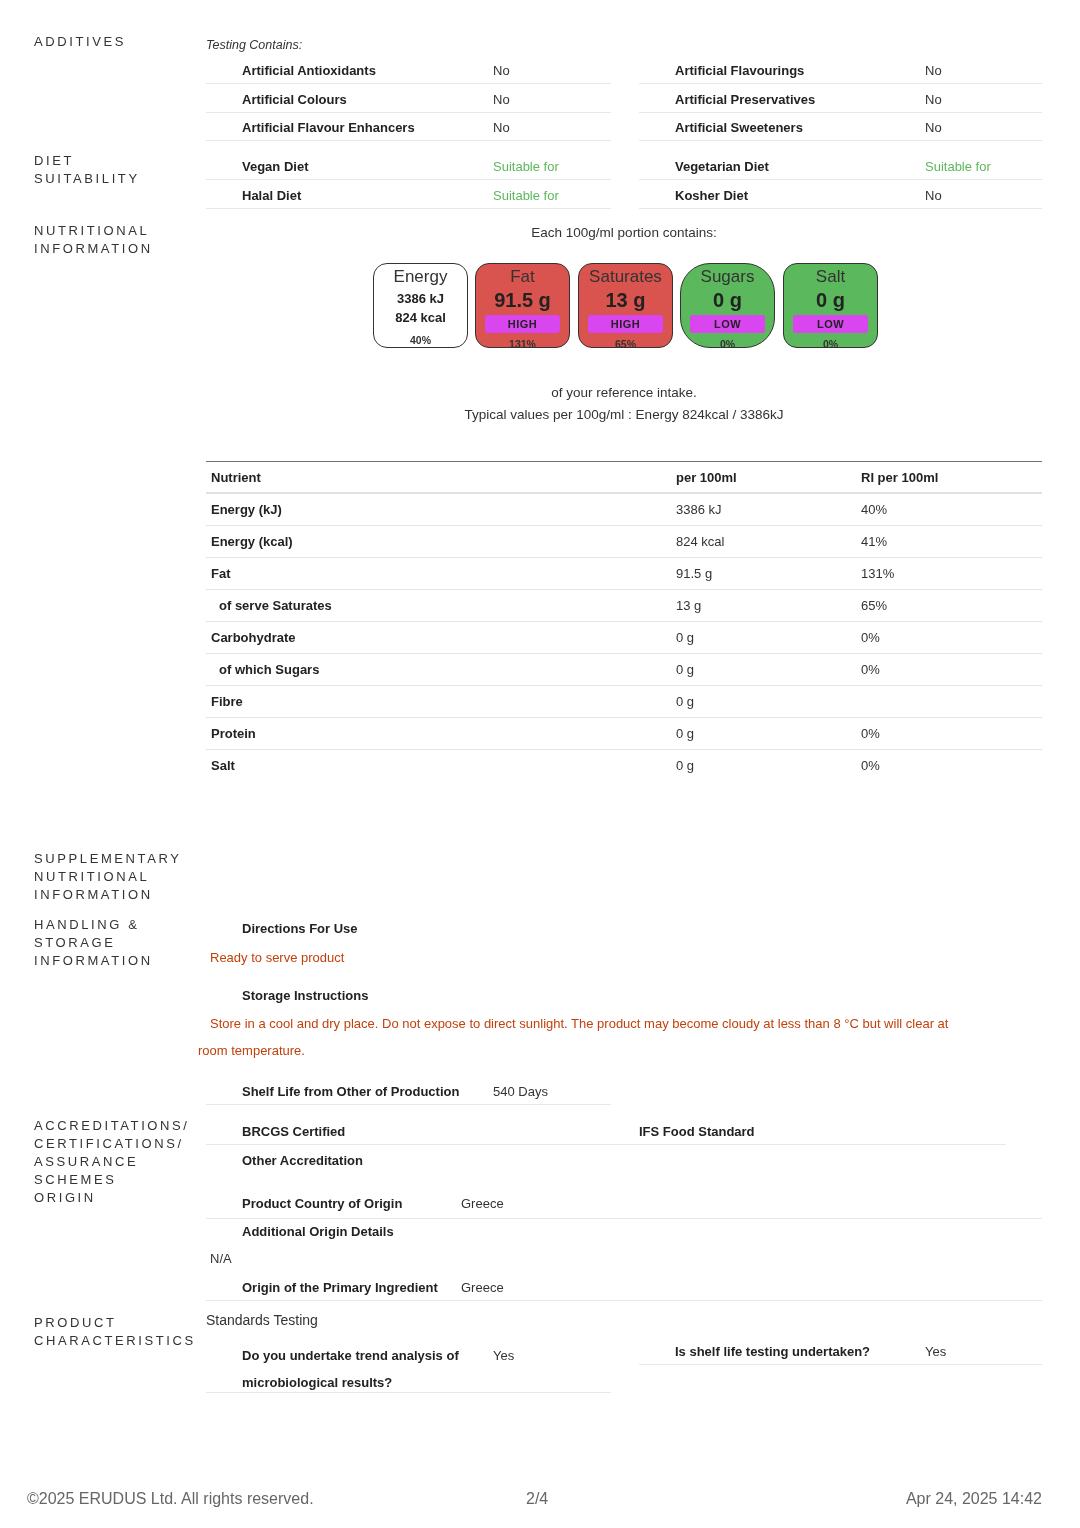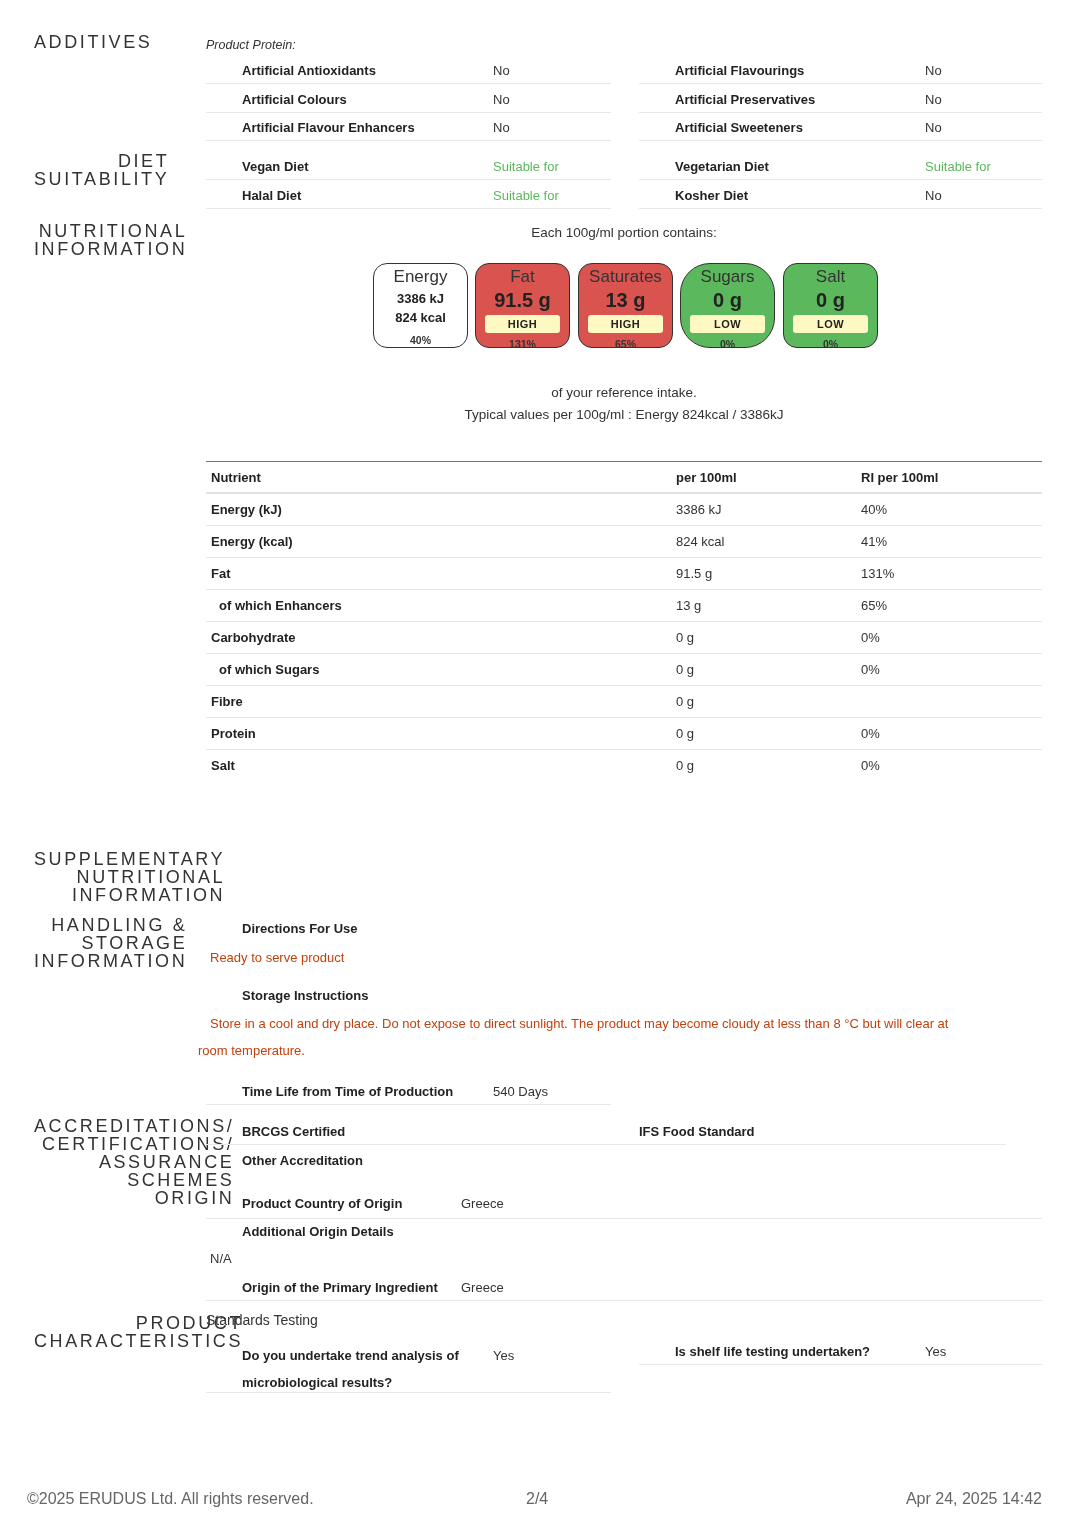--- a/index.html
+++ b/index.html
@@ -1,36 +1,36 @@
 <!DOCTYPE html>
 <html><head>
 <meta charset="utf-8">
 <style>
   * { box-sizing: border-box; margin: 0; padding: 0; }
   html, body { width: 1080px; height: 1528px; background: #fff; }
   body { position: relative; font-family: "DejaVu Sans", sans-serif; color: #222; font-size: 13px; overflow: hidden; }
 
-  .sec-label { position: absolute; left: 34px; font-size: 18px; letter-spacing: 2.6px; color: #333; line-height: 18px; text-transform: uppercase; font-family: "Liberation Sans", sans-serif; text-align: right; }
+  .sec-label { position: absolute; left: 34px; font-size: 13px; letter-spacing: 2.6px; color: #333; line-height: 18px; text-transform: uppercase; font-family: "Liberation Sans", sans-serif; }
   .sec-label span { display: block; }
 
   .abs { position: absolute; }
   .k { font-weight: bold; font-size: 13px; color: #222; font-family: "Liberation Sans", sans-serif; margin-left: 36px; }
   .v { font-size: 13px; color: #333; font-family: "Liberation Sans", sans-serif; }
   .green { color: #5cb85c; }
   .row { position: absolute; height: 29px; border-bottom: 1px solid #e8e8ea; }
   .row .k { position: absolute; left: 0; top: 8px; }
   .row .v { position: absolute; top: 8px; }
 
   .italic { font-style: italic; font-size: 12.5px; color: #333; font-family: "Liberation Sans", sans-serif; }
 
   
   .tl { position: absolute; top: 263px; width: 95px; height: 85px; border: 1.5px solid #333; border-radius: 14px; text-align: center; font-family: "Liberation Sans", sans-serif; }
   .tl .t { font-size: 17px; margin-top: 3px; color: #333; }
   .tl .big { font-size: 20px; font-weight: bold; margin-top: 2px; color: #222; }
-  .tl .lvl { margin: 3px auto 0; width: 75px; height: 18px; background: #fef9c3; border-radius: 3px; font-size: 11px; font-weight: bold; line-height: 18px; letter-spacing: 0.5px; color: #222; }
+  .tl .lvl { margin: 3px auto 0; width: 75px; height: 18px; background: #d946ef; border-radius: 3px; font-size: 11px; font-weight: bold; line-height: 18px; letter-spacing: 0.5px; color: #222; }
   .tl .pct { font-size: 10.5px; font-weight: bold; margin-top: 5px; color: #333; }
   .tl.red { background: #d9534f; }
   .tl.grn { background: #5cb85c; }
   .tl.white { background: #fff; }
   .tl.white .sm { font-size: 13px; font-weight: bold; margin-top: 4px; color: #222; }
 
   .center { position: absolute; text-align: center; font-size: 13.5px; color: #333; font-family: "Liberation Sans", sans-serif; }
 
   
   .ntable { position: absolute; left: 206px; top: 461px; width: 836px; border-top: 1px solid #737373; }
@@ -76,21 +76,21 @@
   <span>CERTIFICATIONS/</span>
   <span>ASSURANCE</span>
   <span>SCHEMES</span>
   <span>ORIGIN</span>
 </div>
 <div class="sec-label" style="top:1314px;">
   <span>PRODUCT</span>
   <span>CHARACTERISTICS</span>
 </div>
 
-<div class="abs italic" style="left:206px; top:38px;">Product Protein:</div>
+<div class="abs italic" style="left:206px; top:38px;">Testing Contains:</div>
 
 <div class="row" style="left:206px; top:55px; width:405px;">
   <span class="k">Artificial Antioxidants</span>
   <span class="v" style="left:287px;">No</span>
 </div>
 <div class="row" style="left:206px; top:84px; width:405px;">
   <span class="k">Artificial Colours</span>
   <span class="v" style="left:287px;">No</span>
 </div>
 <div class="row" style="left:206px; top:112px; width:405px;">
@@ -179,21 +179,21 @@
     <span class="c1">Energy (kcal)</span>
     <span class="c2">824 kcal</span>
     <span class="c3">41%</span>
   </div>
   <div class="ntr">
     <span class="c1">Fat</span>
     <span class="c2">91.5 g</span>
     <span class="c3">131%</span>
   </div>
   <div class="ntr">
-    <span class="c1 indent">of which Enhancers</span>
+    <span class="c1 indent">of serve Saturates</span>
     <span class="c2">13 g</span>
     <span class="c3">65%</span>
   </div>
   <div class="ntr">
     <span class="c1">Carbohydrate</span>
     <span class="c2">0 g</span>
     <span class="c3">0%</span>
   </div>
   <div class="ntr">
     <span class="c1 indent">of which Sugars</span>
@@ -217,21 +217,21 @@
   </div>
 </div>
 
 <div class="abs k" style="left:206px; top:921px;">Directions For Use</div>
 <div class="para" style="left:210px; top:944px;">Ready to serve product</div>
 <div class="abs k" style="left:206px; top:988px;">Storage Instructions</div>
 <div class="para" style="left:210px; top:1010px;">Store in a cool and dry place. Do not expose to direct sunlight. The product may become cloudy at less than 8 °C but will clear at</div>
 <div class="para" style="left:198px; top:1037px;">room temperature.</div>
 
 <div class="row" style="left:206px; top:1076px; width:405px;">
-  <span class="k">Time Life from Time of Production</span>
+  <span class="k">Shelf Life from Other of Production</span>
   <span class="v" style="left:287px;">540 Days</span>
 </div>
 
 <div class="row" style="left:206px; top:1116px; width:405px;">
   <span class="k">BRCGS Certified</span>
 </div>
 <div class="row" style="left:603px; top:1116px; width:403px;">
   <span class="k">IFS Food Standard</span>
 </div>
 <div class="row" style="left:206px; top:1145px; width:836px; height:74px;">

